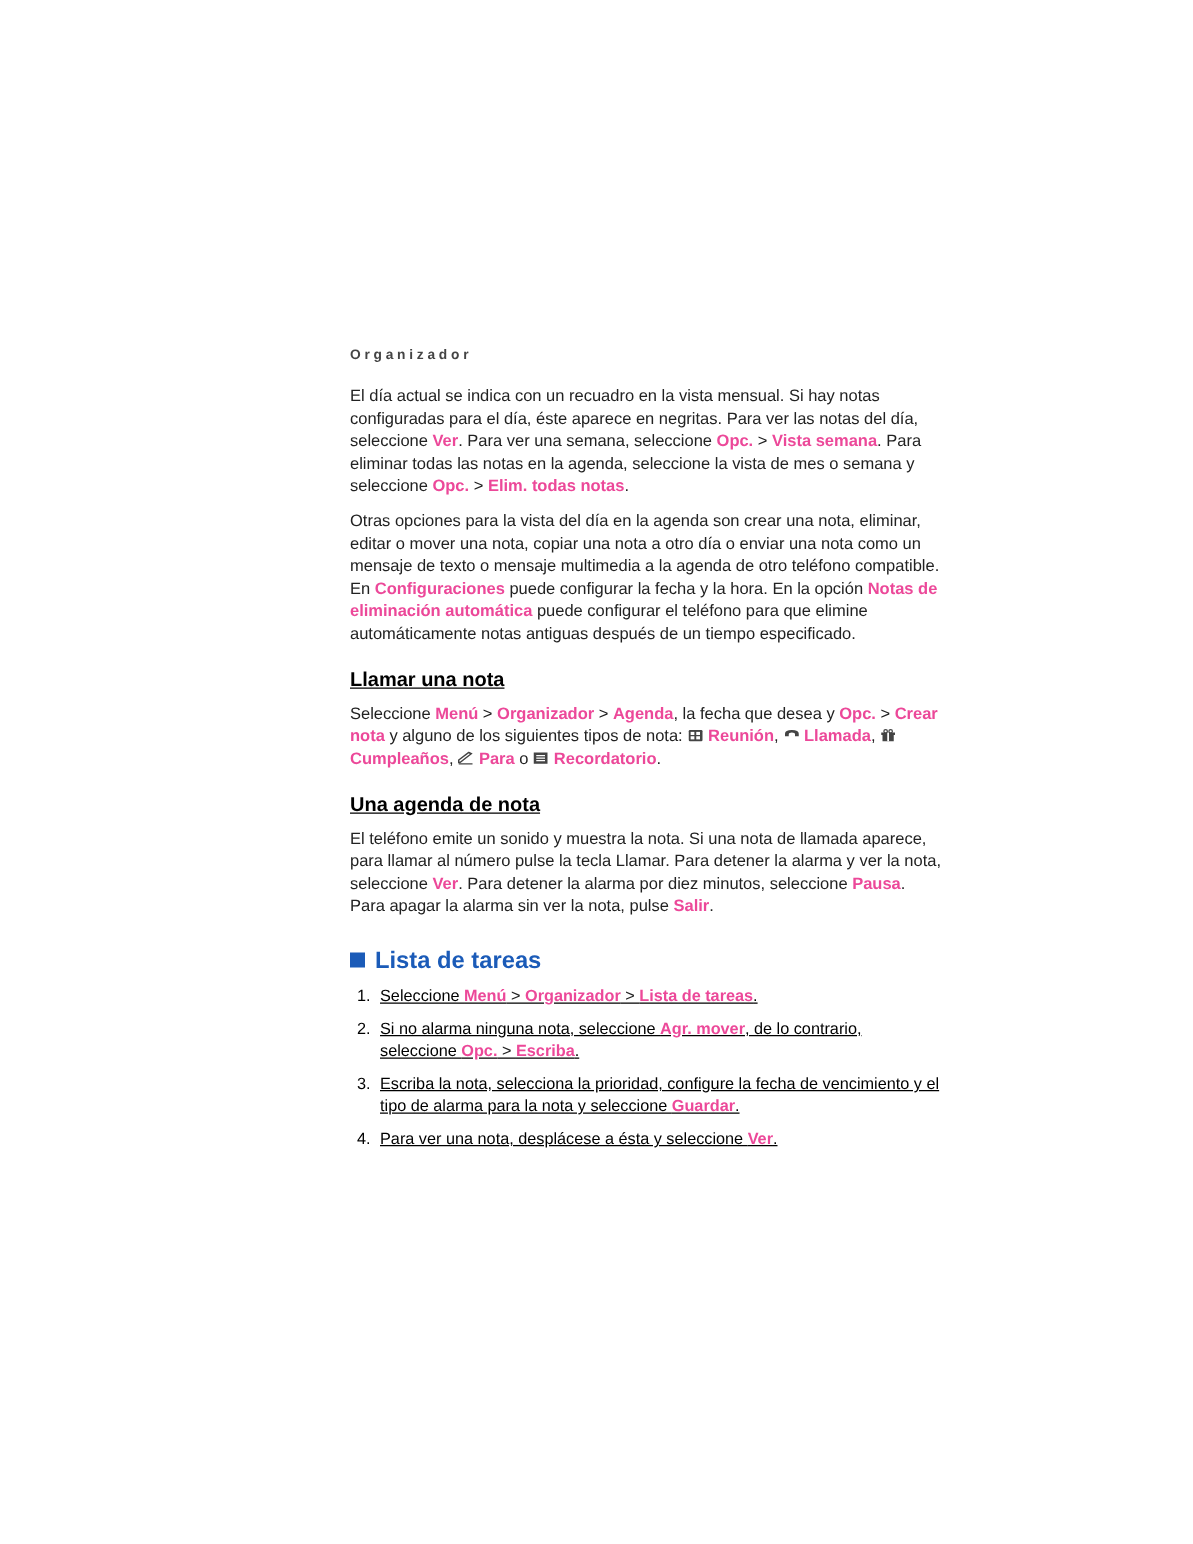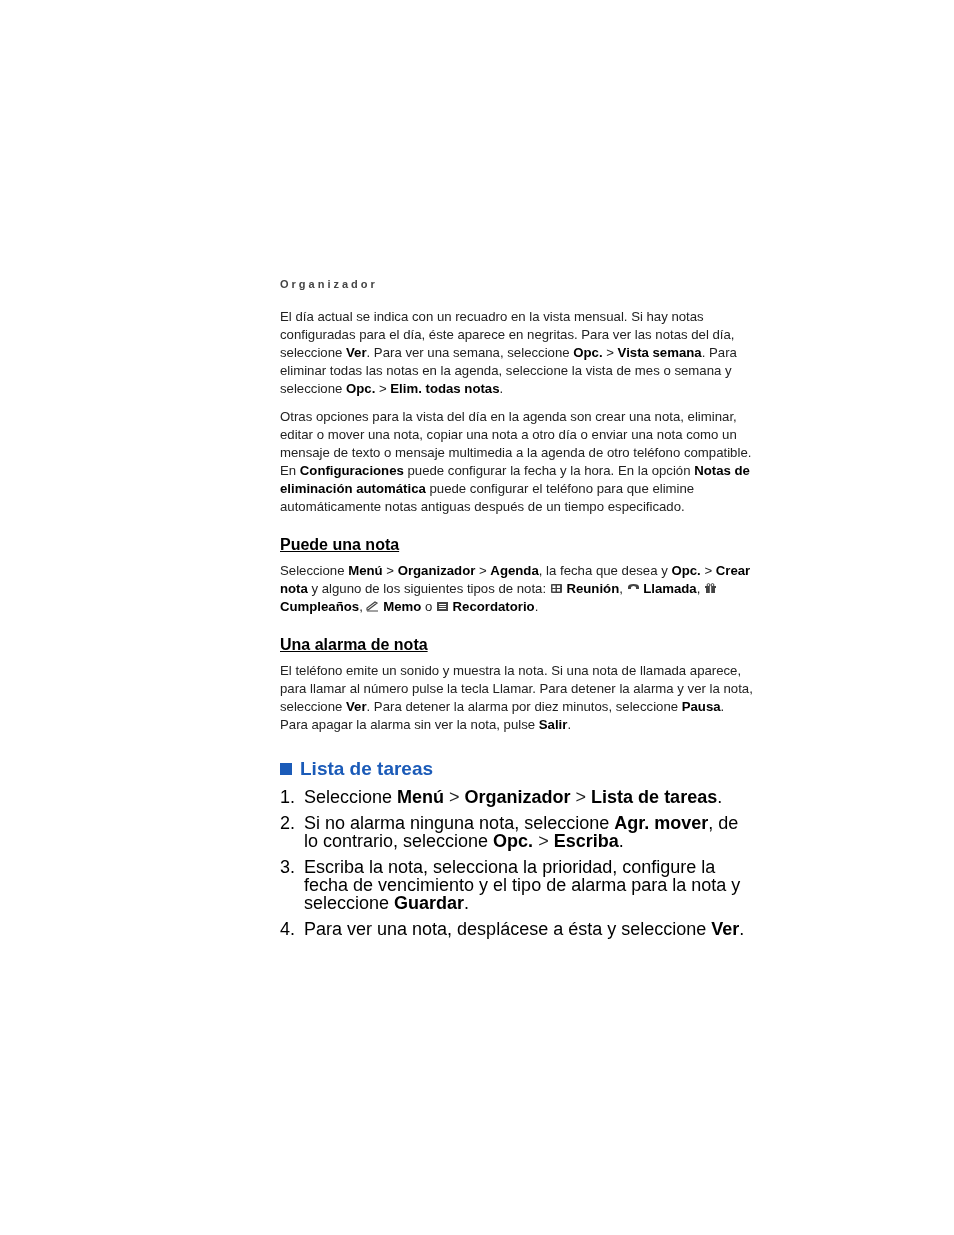--- a/index.html
+++ b/index.html
@@ -22,21 +22,21 @@
     color: #444;
     margin-bottom: 18px;
   }
   p {
     font-size: 13.2px;
     line-height: 18px;
     margin: 0 0 10px 0;
     color: #222;
   }
   .link {
-    color: #000000;
+    color: #ec4899;
     font-weight: bold;
   }
   .gt {
     font-weight: normal;
     color: #222;
   }
   h2.sub {
     font-size: 16px;
     font-weight: bold;
     text-decoration: underline;
@@ -51,24 +51,25 @@
   }
   .sq {
     display: inline-block;
     width: 12px;
     height: 12px;
     background: #1b5bb8;
     margin-right: 8px;
     vertical-align: 0px;
   }
   ol {
-    font-size: 18px;
+    font-size: 13px;
     line-height: 18px;
     padding-left: 20px;
     margin: 4px 0 0 0;
+    text-decoration: underline;
   }
   ol li {
     margin-bottom: 8px;
     padding-left: 4px;
   }
   .page-num {
     font-size: 13px;
     font-weight: bold;
     margin-top: 54px;
   }
@@ -87,49 +88,49 @@
   <div class="header-label">Organizador</div>
 
   <p>
     <span>El día actual se indica con un recuadro en la vista mensual. Si hay notas configuradas para el día, éste aparece en negritas. Para ver las notas del día, seleccione </span><span class="link">Ver</span><span>. Para ver una semana, seleccione </span><span class="link">Opc.</span><span class="gt"> &gt; </span><span class="link">Vista semana</span><span>. Para eliminar todas las notas en la agenda, seleccione la vista de mes o semana y seleccione </span><span class="link">Opc.</span><span class="gt"> &gt; </span><span class="link">Elim. todas notas</span><span>.</span>
   </p>
 
   <p>
     <span>Otras opciones para la vista del día en la agenda son crear una nota, eliminar, editar o mover una nota, copiar una nota a otro día o enviar una nota como un mensaje de texto o mensaje multimedia a la agenda de otro teléfono compatible. En </span><span class="link">Configuraciones</span><span> puede configurar la fecha y la hora. En la opción </span><span class="link">Notas de eliminación automática</span><span> puede configurar el teléfono para que elimine automáticamente notas antiguas después de un tiempo especificado.</span>
   </p>
 
-  <h2 class="sub">Puede una nota</h2>
+  <h2 class="sub">Llamar una nota</h2>
 
   <p>
     <span>Seleccione </span><span class="link">Menú</span><span class="gt"> &gt; </span><span class="link">Organizador</span><span class="gt"> &gt; </span><span class="link">Agenda</span><span>, la fecha que desea y </span><span class="link">Opc.</span><span class="gt"> &gt; </span><span class="link">Crear nota</span><span> y alguno de los siguientes tipos de nota: </span><svg class="icon" viewBox="0 0 13 11">
         <rect x="1" y="1" width="11" height="9" rx="1" fill="#444"></rect>
         <rect x="2.5" y="2.5" width="3" height="2.5" fill="#fff"></rect>
         <rect x="7" y="2.5" width="3" height="2.5" fill="#fff"></rect>
         <rect x="2.5" y="6" width="3" height="2.5" fill="#fff"></rect>
         <rect x="7" y="6" width="3" height="2.5" fill="#fff"></rect>
       </svg> <span class="link">Reunión</span><span>, </span><svg class="icon" viewBox="0 0 13 11">
         <path d="M1 4 Q1 1 6.5 1 Q12 1 12 4 L12 6 L9 6 L9 4.5 Q9 3 6.5 3 Q4 3 4 4.5 L4 6 L1 6 Z" fill="#444"></path>
       </svg> <span class="link">Llamada</span><span>, </span><svg class="icon" viewBox="0 0 13 11">
         <rect x="2" y="4" width="9" height="6" fill="#444"></rect>
         <rect x="1" y="3" width="11" height="2" fill="#444"></rect>
         <rect x="5.8" y="3" width="1.4" height="7" fill="#fff"></rect>
         <circle cx="4.5" cy="2" r="1.4" fill="none" stroke="#444" stroke-width="1"></circle>
         <circle cx="8.5" cy="2" r="1.4" fill="none" stroke="#444" stroke-width="1"></circle>
       </svg> <span class="link">Cumpleaños</span><span>, </span><svg class="icon" viewBox="0 0 13 11">
         <path d="M2 9 L11 2 L9 1 L1 7 L1 9 Z" fill="none" stroke="#444" stroke-width="1.2"></path>
         <line x1="1" y1="10" x2="12" y2="10" stroke="#444" stroke-width="1"></line>
-      </svg> <span class="link">Memo</span><span> o </span><svg class="icon" viewBox="0 0 13 11">
+      </svg> <span class="link">Para</span><span> o </span><svg class="icon" viewBox="0 0 13 11">
         <rect x="1" y="1" width="11" height="9" fill="#444"></rect>
         <line x1="3" y1="3.5" x2="10" y2="3.5" stroke="#fff" stroke-width="1"></line>
         <line x1="3" y1="5.5" x2="10" y2="5.5" stroke="#fff" stroke-width="1"></line>
         <line x1="3" y1="7.5" x2="10" y2="7.5" stroke="#fff" stroke-width="1"></line>
       </svg> <span class="link">Recordatorio</span><span>.</span>
   </p>
 
-  <h2 class="sub">Una alarma de nota</h2>
+  <h2 class="sub">Una agenda de nota</h2>
 
   <p>
     <span>El teléfono emite un sonido y muestra la nota. Si una nota de llamada aparece, para llamar al número pulse la tecla Llamar. Para detener la alarma y ver la nota, seleccione </span><span class="link">Ver</span><span>. Para detener la alarma por diez minutos, seleccione </span><span class="link">Pausa</span><span>. Para apagar la alarma sin ver la nota, pulse </span><span class="link">Salir</span><span>.</span>
   </p>
 
   <h1 class="section"><span class="sq"></span><span>Lista de tareas</span></h1>
 
 
 
   <ol>

